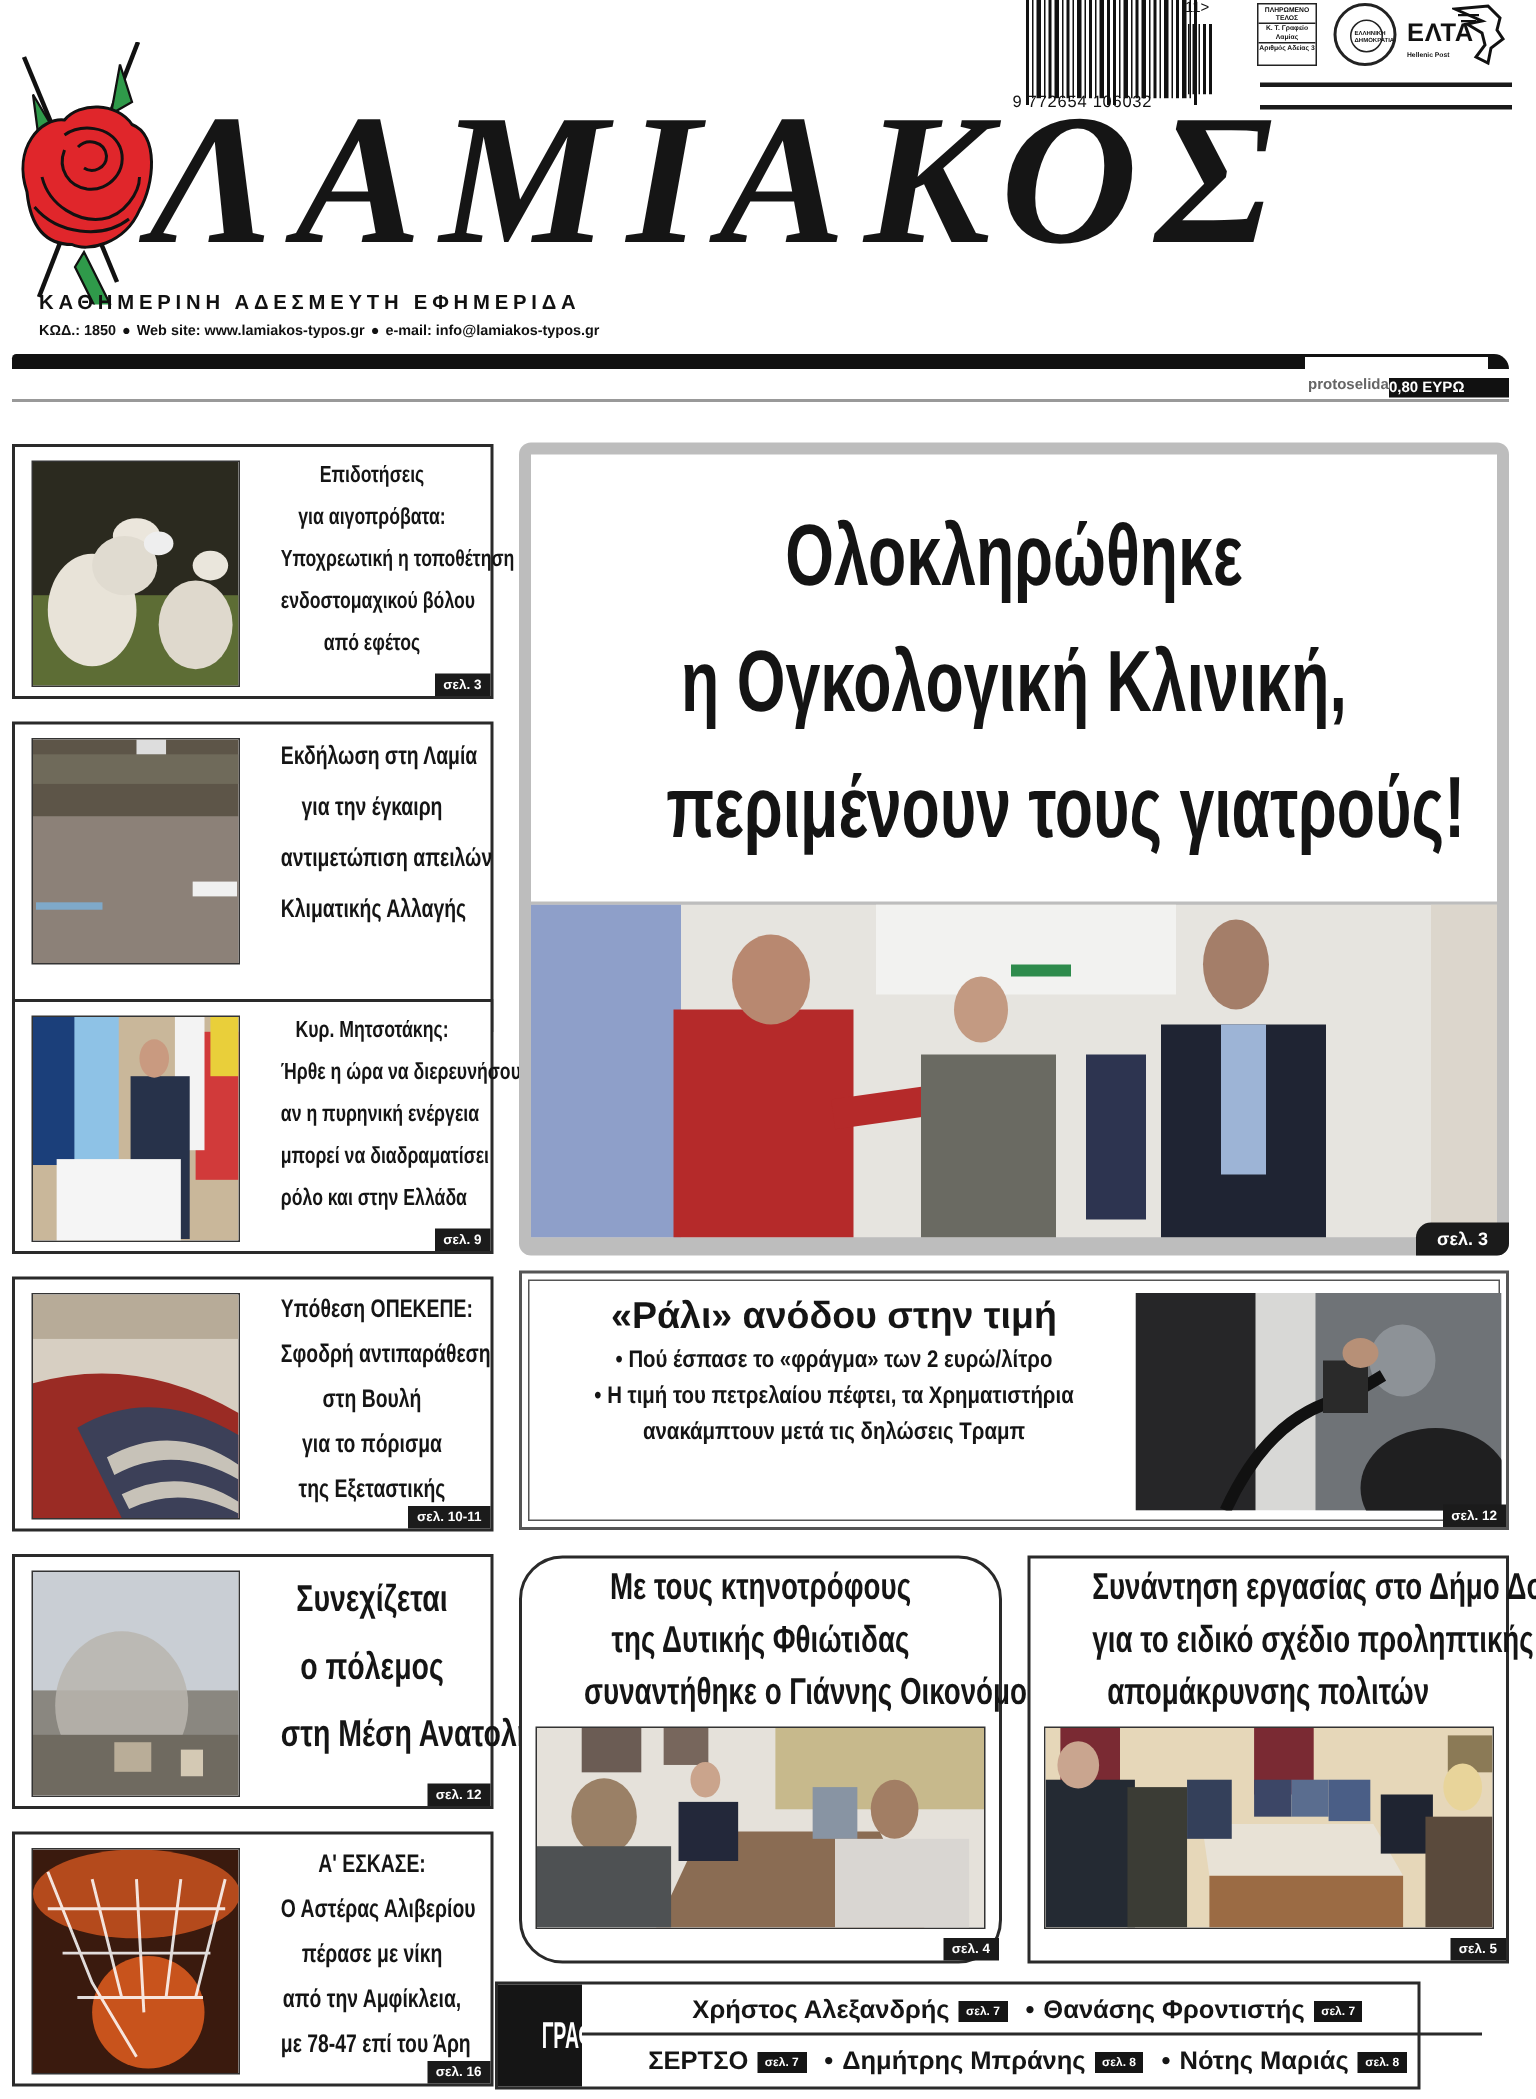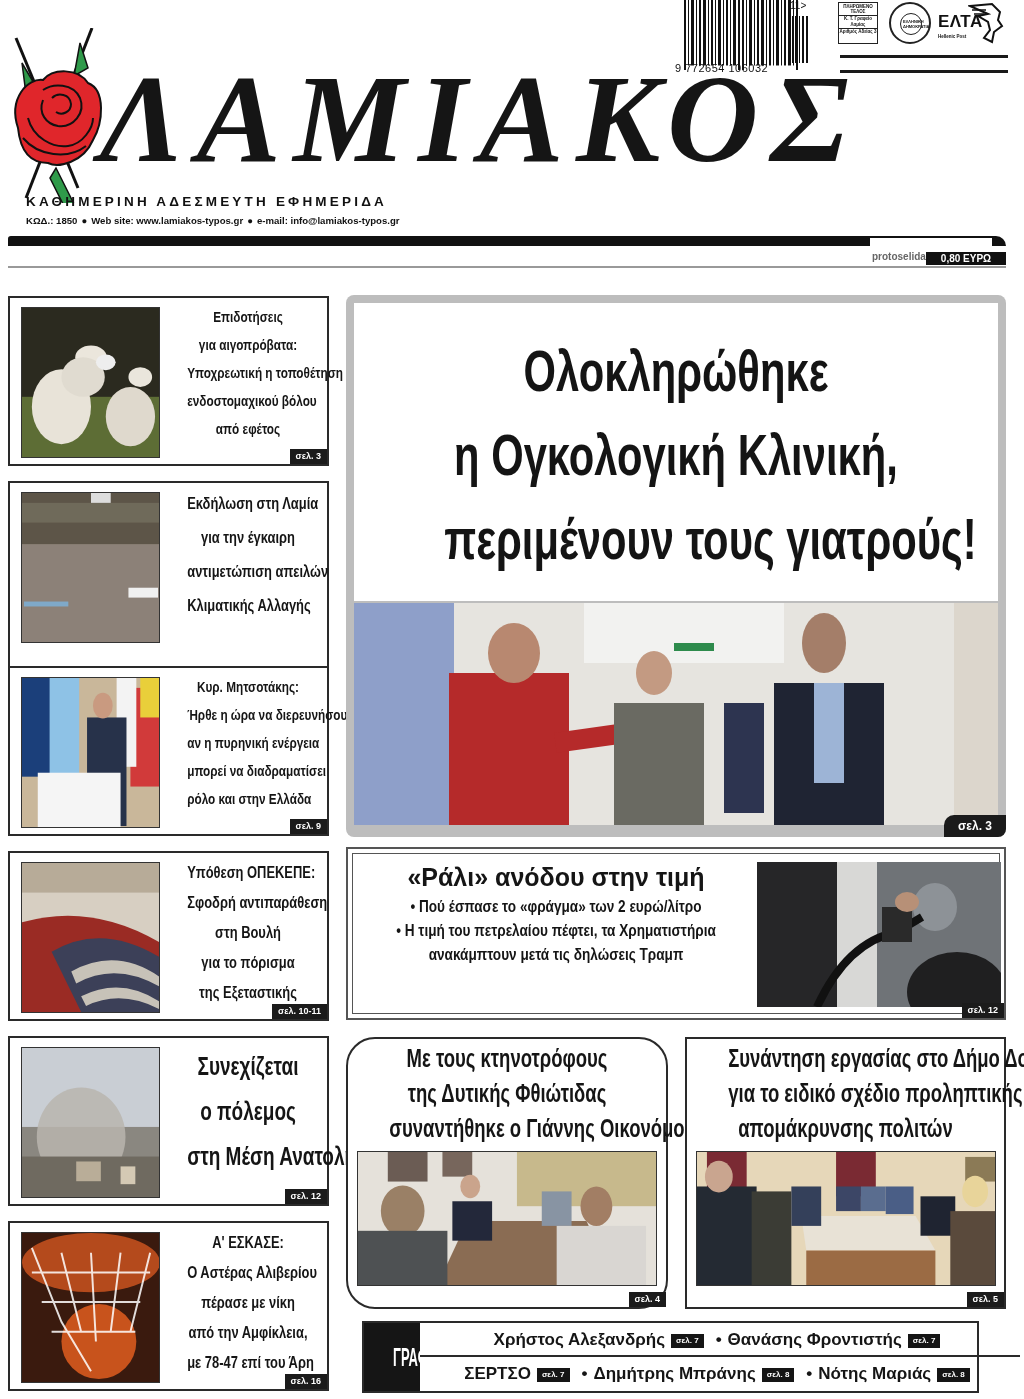--- a/index.html
+++ b/index.html
@@ -28,21 +28,21 @@
   .elta-sub { position: absolute; left: 938px; top: 34px; font-size: 4.5px; font-weight: bold; }
   .elta-wing { position: absolute; left: 968px; top: 2px; width: 36px; height: 42px; }
   .hlines { position: absolute; left: 840px; top: 55px; width: 168px; }
   .hlines div { height: 3px; background: #1a1a1a; margin-bottom: 12px; }
 
   .dateband { position: absolute; left: 8px; top: 236px; width: 998px; height: 10px; background: #111; border-radius: 4px 14px 0 0; }
   .dateline { position: absolute; left: 10px; top: 249px; font-size: 12.3px; font-weight: bold; color: #111; white-space: nowrap; }
   .dateline .sep { margin: 0 6px; }
   .dateunder { position: absolute; left: 8px; top: 266px; width: 998px; height: 2px; background: #999; }
   .watermark { position: absolute; left: 870px; top: 238px; font-size: 10px; font-weight: bold; color: #666; background: #fff; padding: 13px 2px; }
-  .price { position: absolute; left: 926px; top: 252px; width: 80px; height: 13px; background: #111; color: #fff; font-size: 10px; font-weight: bold; text-align: center; line-height: 13px; }
+  .price { position: absolute; left: 926px; top: 252px; width: 80px; height: 13px; background: #111; color: #fff; font-size: 10px; font-weight: bold; line-height: 13px; }
 
   
   .lbox { position: absolute; left: 8px; width: 321px; border: 2px solid #2a2a2a; background: #fff; }
   .lbox .photo { position: absolute; left: 11px; top: 9px; width: 139px; height: 151px; border: 1px solid #333; }
   .lbox .text { position: absolute; left: 158px; top: 5px; width: 160px; text-align: center; font-family: "Liberation Sans", sans-serif; font-weight: bold; color: #151515; transform: scaleX(0.76); transform-origin: center top; white-space: nowrap; }
   .lbox .text div { display: block; }
   .pagetag { position: absolute; right: 0; bottom: 0; background: #1b1b1b; color: #fff; font-size: 9px; font-weight: bold; padding: 3px 6px; line-height: 1; }
 
   
   .lead { position: absolute; left: 346px; top: 295px; width: 660px; height: 542px; background: #bdbdbd; border-radius: 8px; }
@@ -58,21 +58,21 @@
   .fuel-h { font-size: 25px; line-height: 35px; }
   .fuel-b { font-size: 16px; line-height: 24px; transform: scaleX(0.85); }
   .fuel-photo { position: absolute; left: 404px; top: 8px; width: 244px; height: 145px; overflow: hidden; }
 
   
   .bbox { position: absolute; top: 1037px; height: 272px; border: 2px solid #2a2a2a; background: #fff; }
   .bbox .btext { position: absolute; left: 0; top: 2px; width: 100%; text-align: center; font-weight: bold; font-size: 25px; line-height: 35px; color: #151515; transform: scaleX(0.74); transform-origin: center top; white-space: nowrap; }
   .bbox .bphoto { position: absolute; left: 9px; top: 112px; height: 135px; overflow: hidden; border: 1px solid #333; }
 
   
-  .writers { position: absolute; left: 362px; top: 1321px; width: 617px; height: 72px; border: 2px solid #2a2a2a; }
+  .writers { position: absolute; left: 330px; top: 1321px; width: 617px; height: 72px; border: 2px solid #2a2a2a; }
   .writers-label { position: absolute; left: 0; top: 0; width: 56px; height: 68px; background: #151515; color: #fff; font-weight: bold; font-size: 25px; line-height: 68px; text-align: center; }
   .writers-label span { display: inline-block; transform: scaleX(0.52); white-space: nowrap; }
   .wrow { position: absolute; left: 56px; width: 600px; height: 34px; text-align: center; font-weight: bold; font-size: 17px; line-height: 34px; white-space: nowrap; color: #151515; }
   .wrow1 { top: 0; border-bottom: 2px solid #2a2a2a; }
   .wrow2 { top: 34px; }
   .wtag { display: inline-block; background: #151515; color: #fff; font-size: 8px; padding: 3px 5px; line-height: 1; vertical-align: middle; margin: 0 6px; }
   .bul { margin: 0 6px; }
 </style>
 </head>
 <body>

